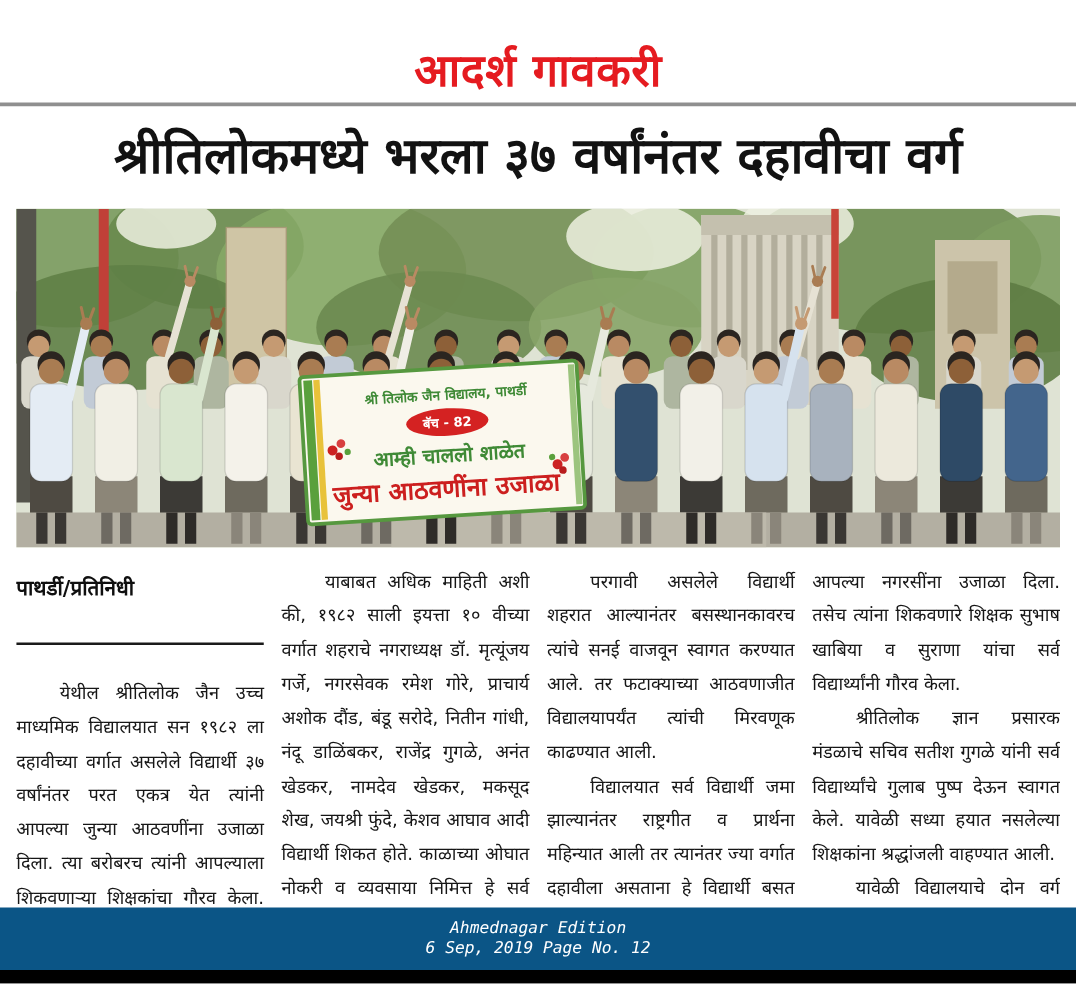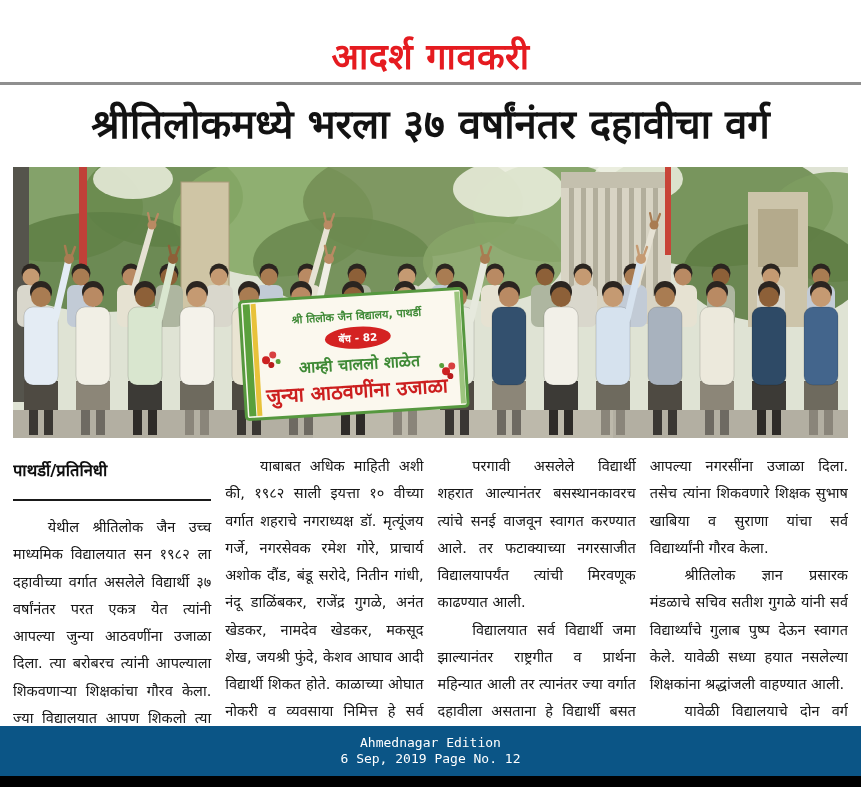--- a/index.html
+++ b/index.html
@@ -14,23 +14,23 @@
   .headline h1{margin:0;font-size:40px;font-weight:600;color:#121212;white-space:nowrap;}
   
   .photo-wrap{margin:8px 13px 0;height:271px;background:#dfe3d4;overflow:hidden;}
   .photo-wrap svg{display:block;}
   
   .article{display:flex;gap:14px;margin:15px 13px 0;height:297px;overflow:hidden;}
   .col{flex:1;font-size:14.5px;line-height:1.88;color:#161616;text-align:justify;}
   .col p{margin:0;}
   .col p.ind{text-indent:2.4em;}
   .dateline{font-size:16.5px;font-weight:bold;color:#0f0f0f;
-            padding:2px 0 13px;border-bottom:2px solid #1a1a1a;margin-bottom:13px;}
-  
-  .footer{position:absolute;left:0;right:0;bottom:0;}
+            padding:2px 0 28px;border-bottom:2px solid #1a1a1a;margin-bottom:26px;}
+  
+  .footer{position:absolute;left:0;right:0;bottom:0;font-style:italic;}
   .footer-blue{height:50px;background:#0b5586;color:#ffffff;display:flex;flex-direction:column;
                align-items:center;justify-content:center;
                font-family:"DejaVu Sans Mono",monospace;font-size:13px;line-height:16px;}
   .footer-black{height:11px;background:#000000;}
 </style>
 </head>
 <body>
 
 <div class="page">
 
@@ -291,21 +291,21 @@
 
   <div class="article">
     <div class="col">
       <div class="dateline">पाथर्डी/प्रतिनिधी</div>
       <p class="ind">येथील श्रीतिलोक जैन उच्च माध्यमिक विद्यालयात सन १९८२ ला दहावीच्या वर्गात असलेले विद्यार्थी ३७ वर्षांनंतर परत एकत्र येत त्यांनी आपल्या जुन्या आठवणींना उजाळा दिला. त्या बरोबरच त्यांनी आपल्याला शिकवणाऱ्या शिक्षकांचा गौरव केला. ज्या विद्यालयात आपण शिकलो त्या विद्यालयाचे दोन वर्ग डिजिटल करण्याचा निर्णयही या विद्यार्थ्यांनी जाहीर केला.</p>
     </div>
     <div class="col">
       <p class="ind">याबाबत अधिक माहिती अशी की, १९८२ साली इयत्ता १० वीच्या वर्गात शहराचे नगराध्यक्ष डॉ. मृत्यूंजय गर्जे, नगरसेवक रमेश गोरे, प्राचार्य अशोक दौंड, बंडू सरोदे, नितीन गांधी, नंदू डाळिंबकर, राजेंद्र गुगळे, अनंत खेडकर, नामदेव खेडकर, मकसूद शेख, जयश्री फुंदे, केशव आघाव आदी विद्यार्थी शिकत होते. काळाच्या ओघात नोकरी व व्यवसाया निमित्त हे सर्व वर्गमित्र एकमेकांपासून दुरावले होते. यासर्व मित्रांना पुन्हा एकत्र आणण्यासाठी</p>
     </div>
     <div class="col">
-      <p class="ind">परगावी असलेले विद्यार्थी शहरात आल्यानंतर बसस्थानकावरच त्यांचे सनई वाजवून स्वागत करण्यात आले. तर फटाक्याच्या नगरसाजीत विद्यालयापर्यंत त्यांची मिरवणूक काढण्यात आली.</p>
+      <p class="ind">परगावी असलेले विद्यार्थी शहरात आल्यानंतर बसस्थानकावरच त्यांचे सनई वाजवून स्वागत करण्यात आले. तर फटाक्याच्या आठवणाजीत विद्यालयापर्यंत त्यांची मिरवणूक काढण्यात आली.</p>
       <p class="ind">विद्यालयात सर्व विद्यार्थी जमा झाल्यानंतर राष्ट्रगीत व प्रार्थना महिन्यात आली तर त्यानंतर ज्या वर्गात दहावीला असताना हे विद्यार्थी बसत होते. त्याच वर्गात बसून सर्वांनी</p>
     </div>
     <div class="col">
       <p>आपल्या नगरसींना उजाळा दिला. तसेच त्यांना शिकवणारे शिक्षक सुभाष खाबिया व सुराणा यांचा सर्व विद्यार्थ्यांनी गौरव केला.</p>
       <p class="ind">श्रीतिलोक ज्ञान प्रसारक मंडळाचे सचिव सतीश गुगळे यांनी सर्व विद्यार्थ्यांचे गुलाब पुष्प देऊन स्वागत केले. यावेळी सध्या हयात नसलेल्या शिक्षकांना श्रद्धांजली वाहण्यात आली.</p>
       <p class="ind">यावेळी विद्यालयाचे दोन वर्ग डिजिटल करण्याचा निर्णयही या विद्यार्थ्यांनी जाहीर केला.</p>
     </div>
   </div>
 
   <div class="footer">

